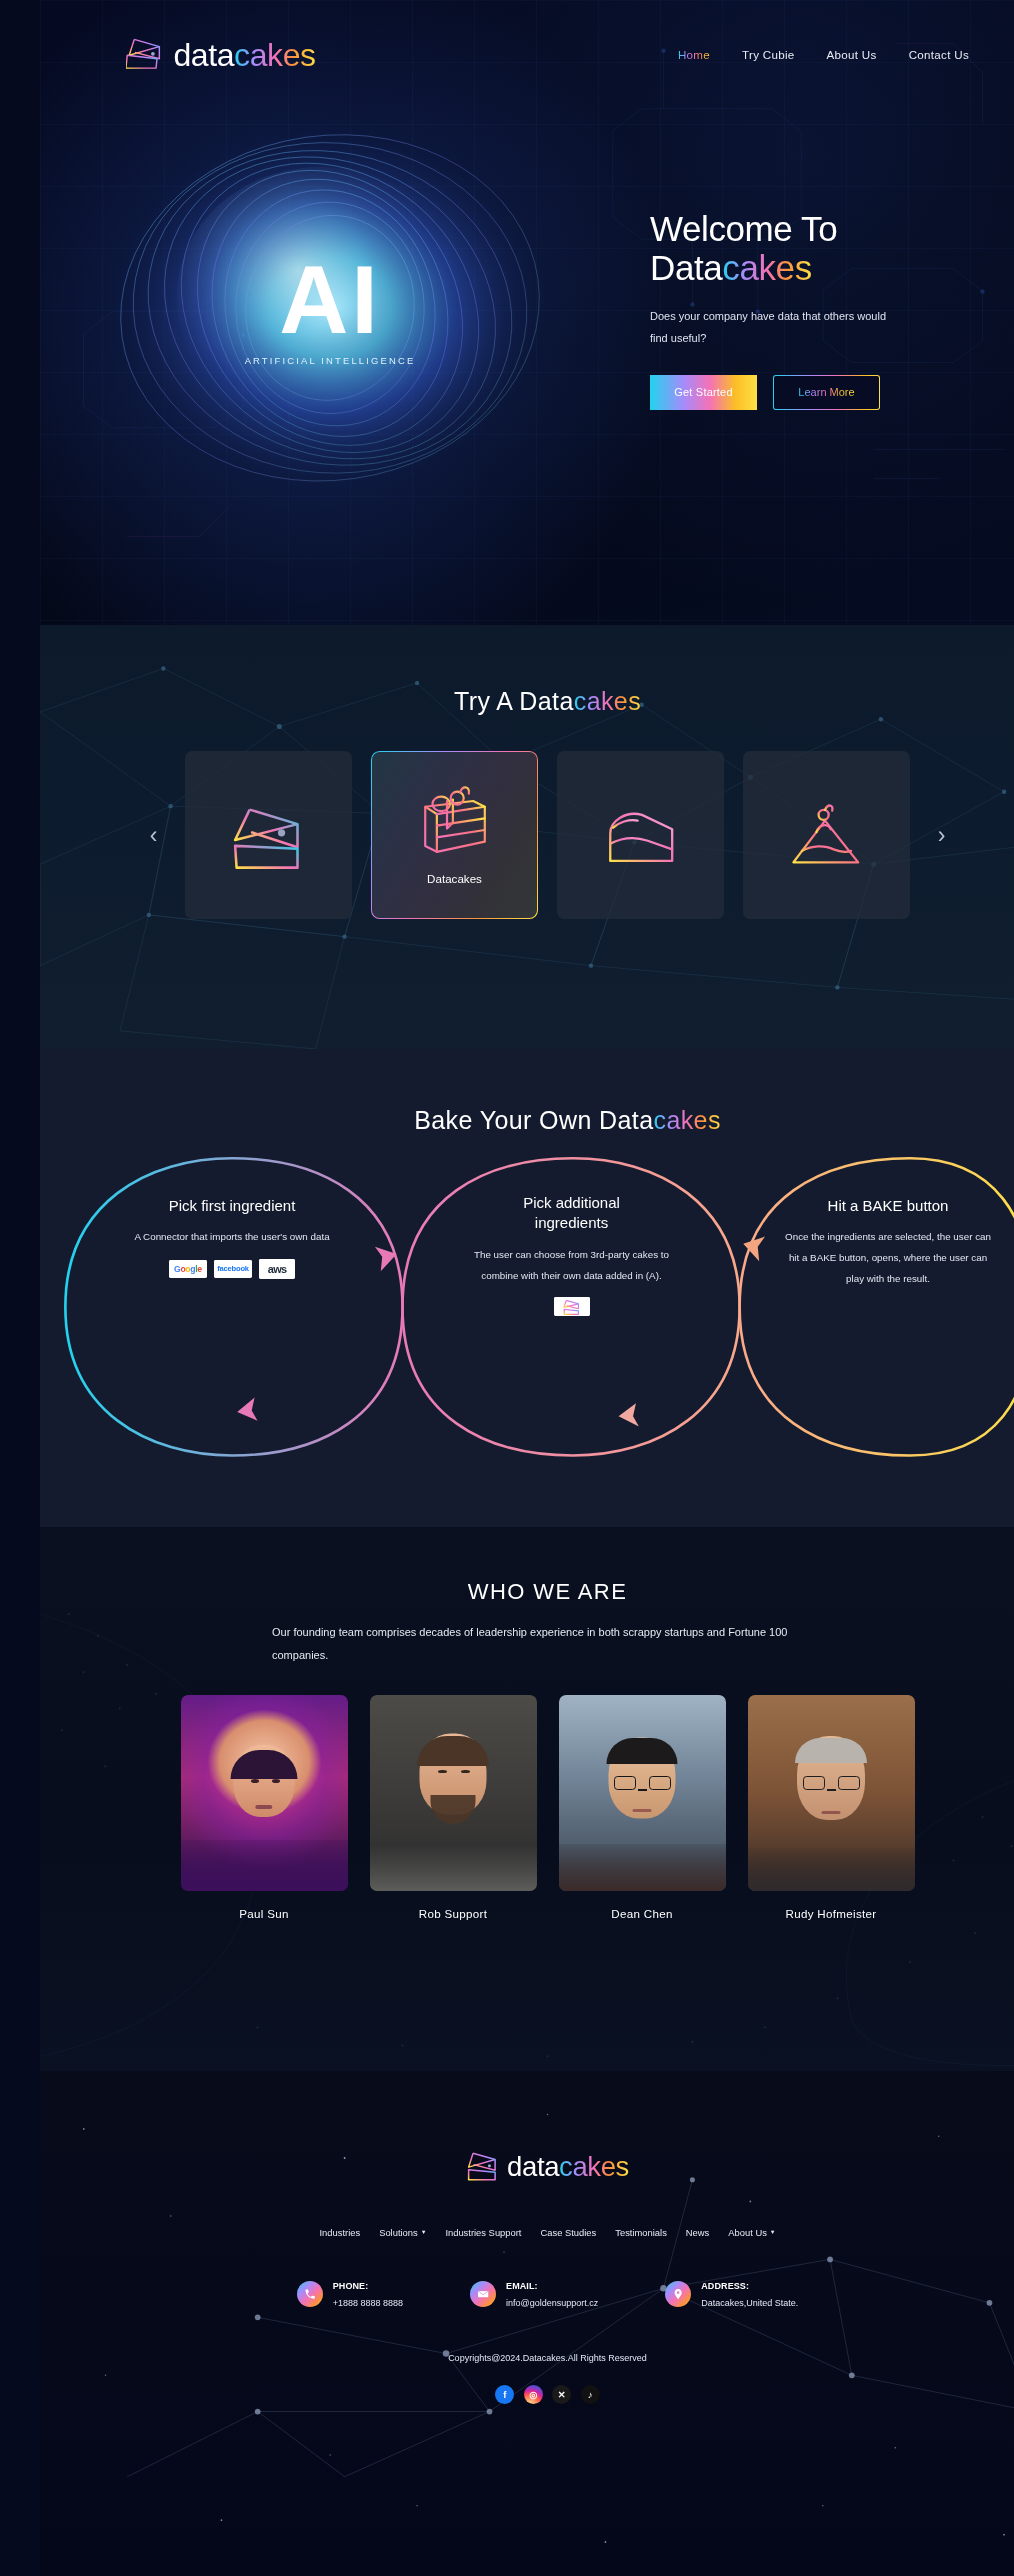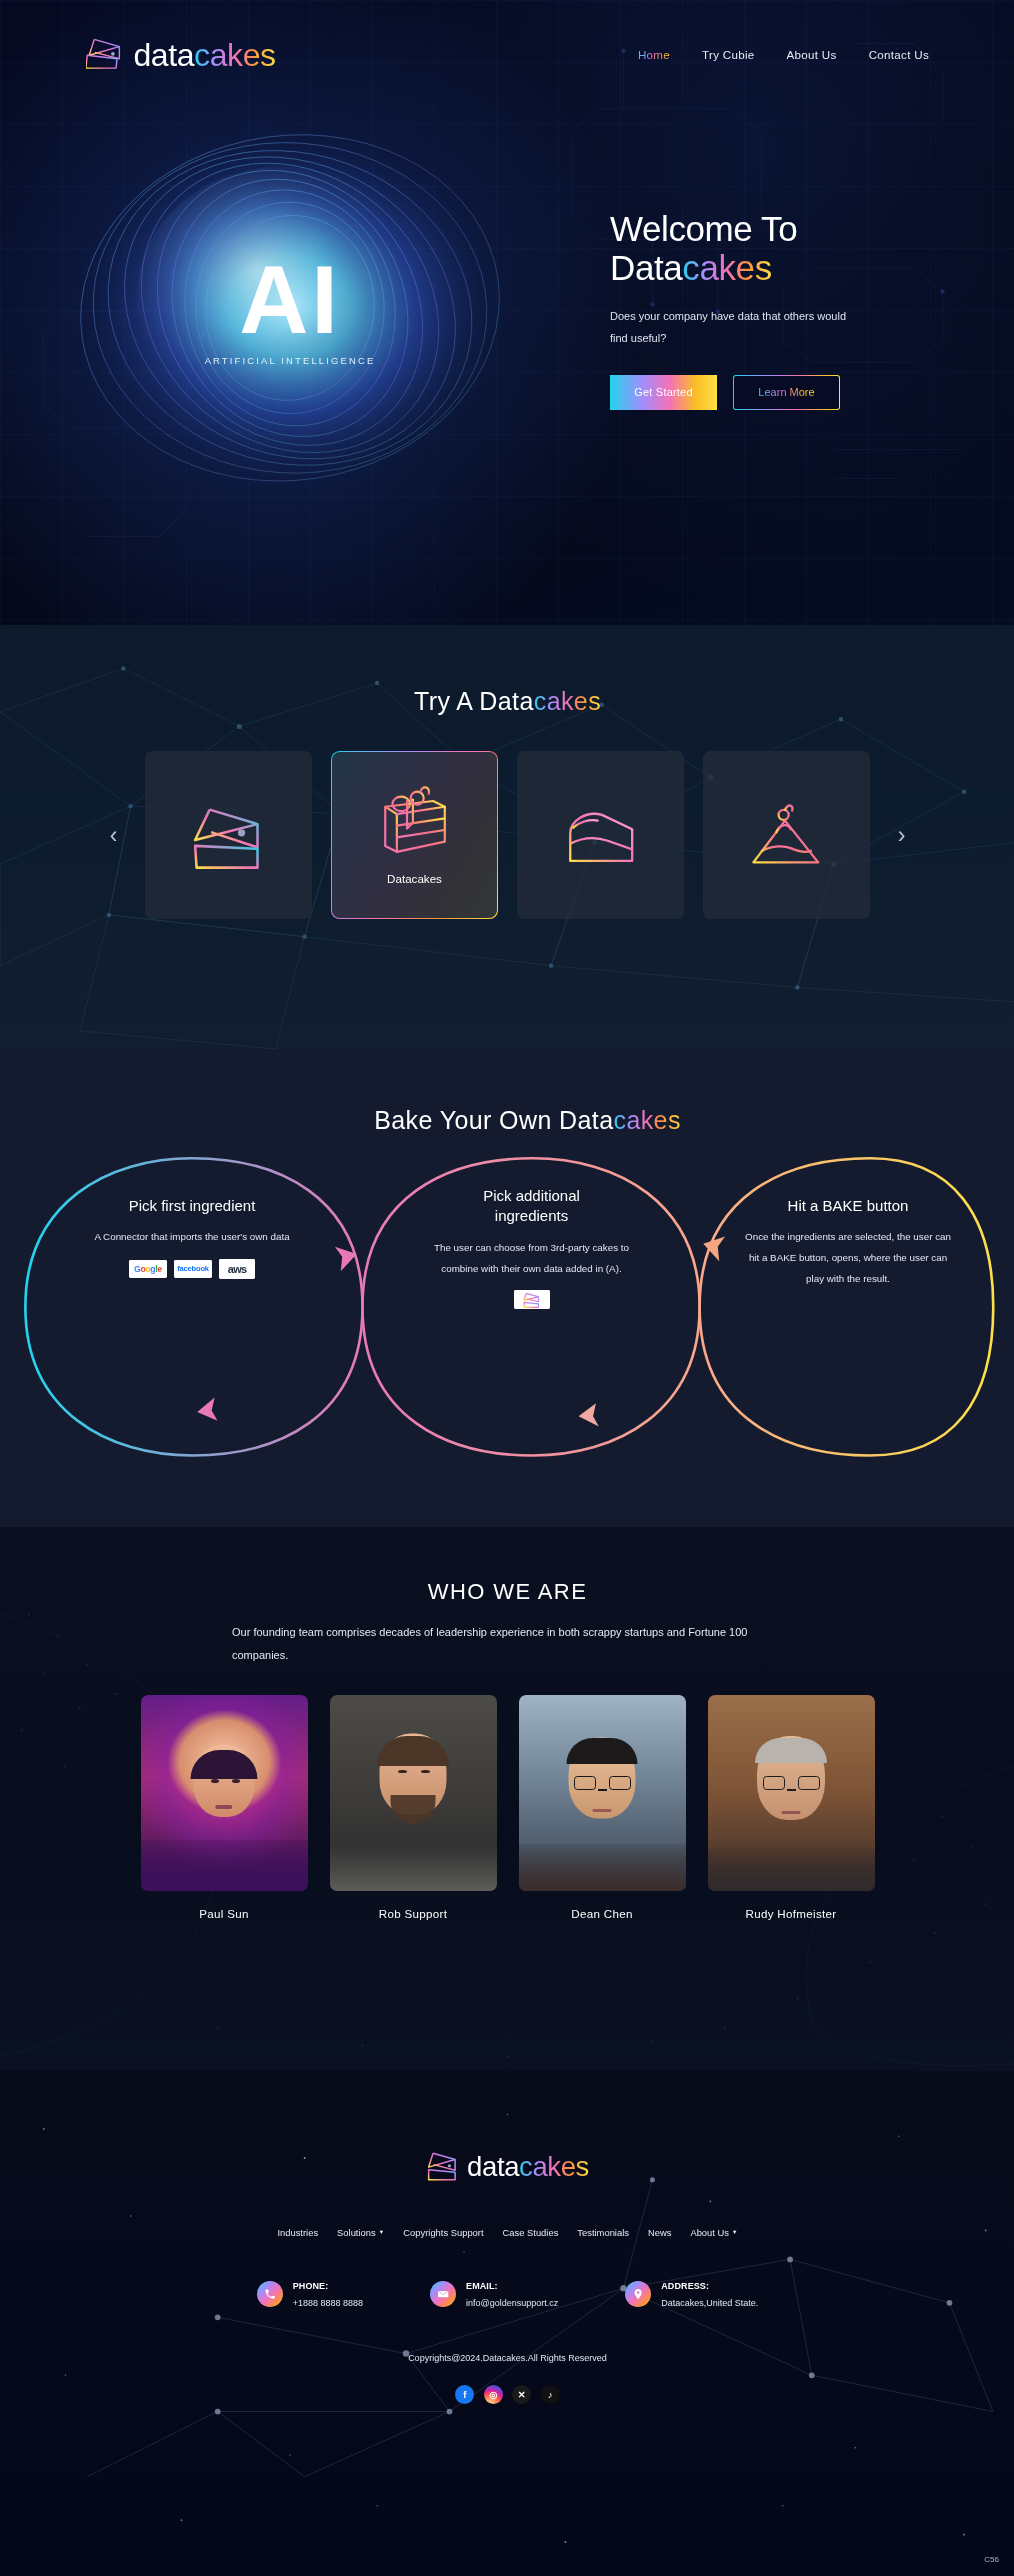--- a/index.html
+++ b/index.html
@@ -2,21 +2,21 @@
 <html style="font-size:11.6px"><head>
 <meta charset="utf-8">
 <style>
   * { box-sizing: border-box; margin:0; padding:0; }
   html, body { background:#060a1e; }
   body {
     width:1015px; height:2576px;
     font-family:"Liberation Sans", sans-serif;
     color:#fff; overflow:hidden; position:relative;
   }
-  .page { width:1015px; height:2576px; position:relative; }
+  .page { width:1015px; height:2576px; position:relative;padding-left:40px; }
 
   
   .grad-text {
     background:linear-gradient(90deg,#22d3ee 0%,#a78bfa 25%,#f472b6 50%,#fb923c 72%,#fde047 100%);
     -webkit-background-clip:text; background-clip:text; color:transparent;
   }
 
   
   .hero {
     position:relative; height:625px; width:1015px; overflow:hidden;
@@ -433,21 +433,21 @@
               <span class="g4">g</span>
               <span class="g5">l</span>
               <span class="g6">e</span>
           </div>
           <div class="brand-chip chip-fb">facebook</div>
           <div class="brand-chip chip-aws">aws</div>
         </div>
       </div>
 
       <div class="loop-col" style="left:410px; top:35px; width:243px;">
-        <div class="loop-h" style="max-width:138px;margin:0 auto;">Pick additional ingredients</div>
+        <div class="loop-h" style="max-width:138px;margin:7px auto;">Pick additional ingredients</div>
         <div class="loop-p" style="max-width:217px;margin-left:auto;margin-right:auto;">The user can choose from 3rd-party cakes to combine with their own data added in (A).</div>
         <div class="brand-row">
           <div class="brand-chip" style="width:36px;height:19px;">
             <svg width="19" height="16" viewBox="0 0 52 46">
               <g fill="none" stroke="url(#lg1)" stroke-width="3.5" stroke-linejoin="round">
                 <path d="M11 4 L46 14 L46 28 L12 20"></path>
                 <path d="M11 4 L4 24 L46 14"></path>
                 <path d="M5 30 L46 34 L46 44 L5 44 Z"></path>
               </g>
             </svg>
@@ -604,21 +604,21 @@
         <span class="w">data</span><span class="grad-text">cakes</span>
       </div>
     </div>
 
     <nav class="foot-nav">
       <a href="#">Industries</a>
       <a href="#">
           <span>Solutions</span>
           <span class="caret">▼</span>
         </a>
-      <a href="#">Copyrights Support</a>
+      <a href="#">Industries Support</a>
       <a href="#">Case Studies</a>
       <a href="#">Testimonials</a>
       <a href="#">News</a>
       <a href="#">
           <span>About Us</span>
           <span class="caret">▼</span>
         </a>
     </nav>
 
     <div class="contacts">

